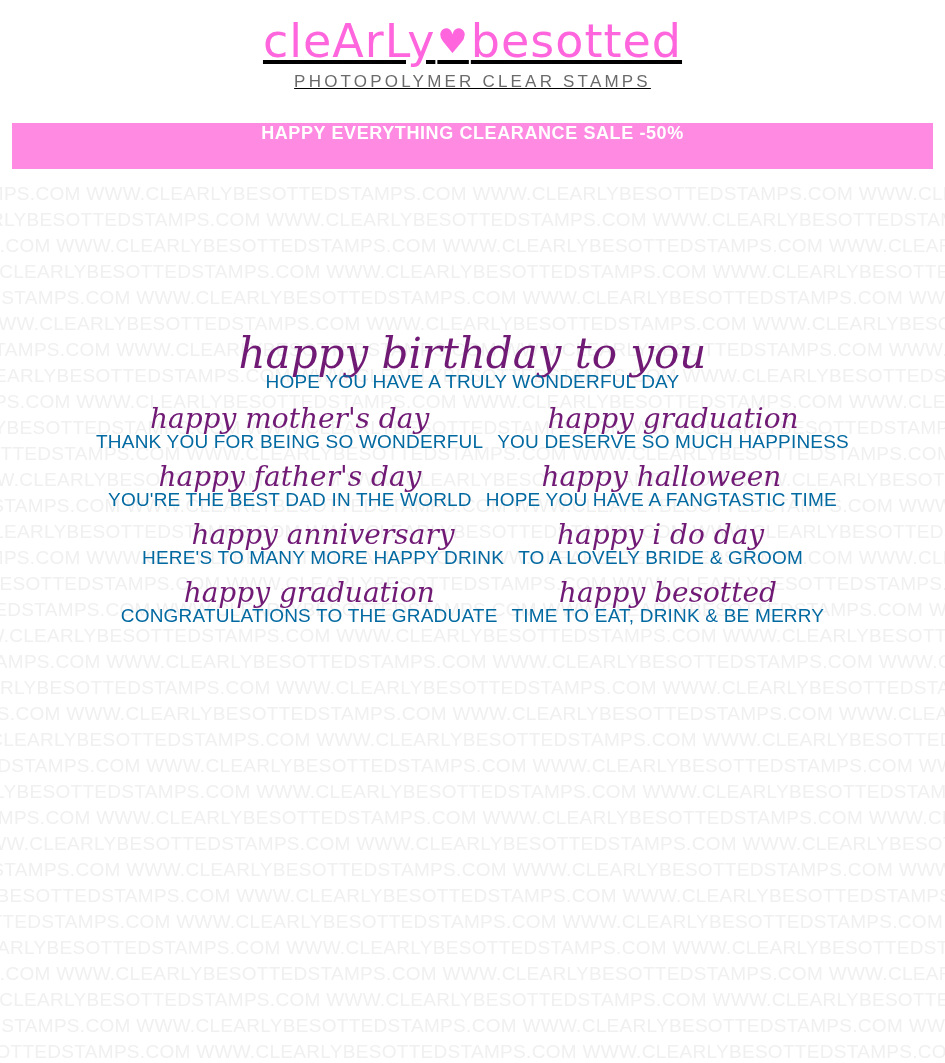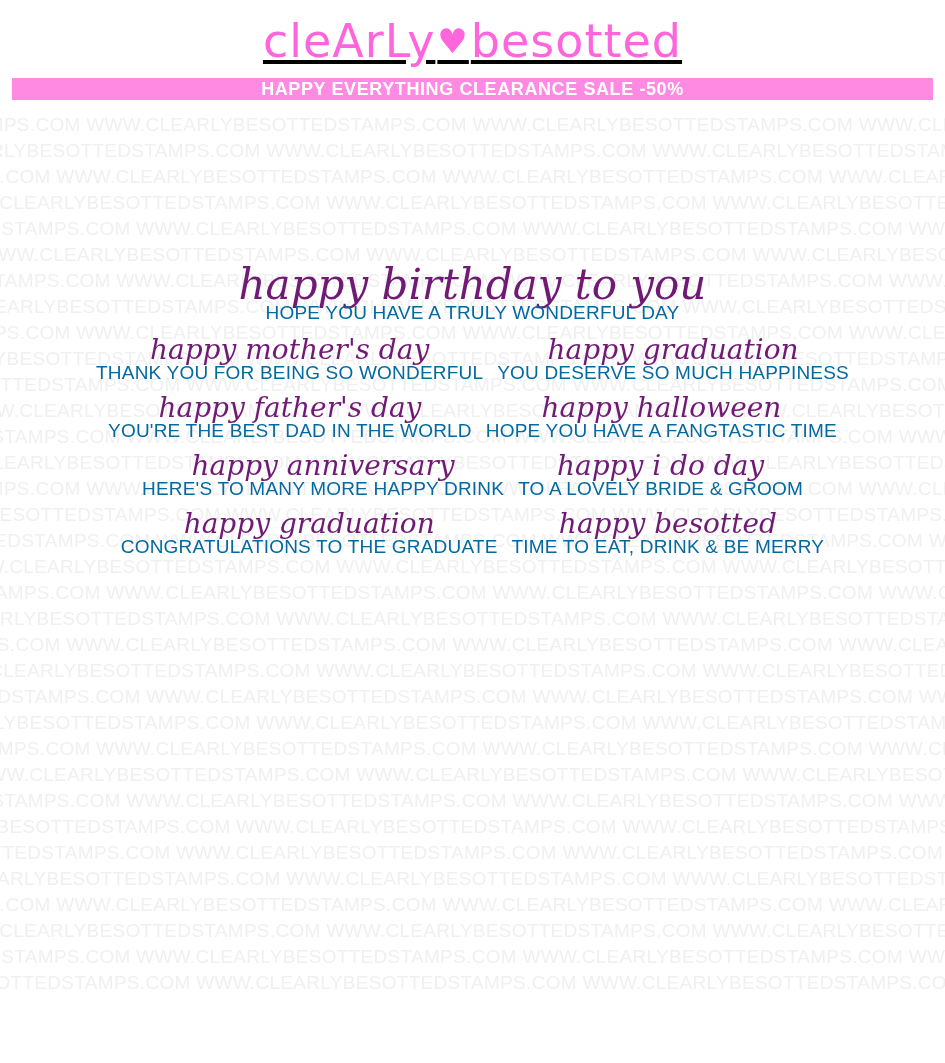--- a/index.html
+++ b/index.html
@@ -40,25 +40,25 @@
   .brand-sub {
     margin-top: 8px;
     font-size: 17px;
     letter-spacing: 3.2px;
     color: #6b6b6b;
     font-family: "Liberation Sans", sans-serif;
   }
 
   
   .sale-banner {
-    margin: 14px 12px 0 12px;
+    margin: 31px 12px 0 12px;
     background: #ff8ae2;
-    height: 22px;
+    height: 46px;
     display: flex;
-    align-items: flex-end;
+    align-items: flex-start;
     justify-content: center;
   }
   .sale-banner-text {
     color: #ffffff;
     font-weight: bold;
     font-size: 18px;
     letter-spacing: 0.6px;
     font-family: "Liberation Sans", sans-serif;
   }
 
@@ -130,20 +130,21 @@
   .row-double .script { font-size: 28px; }
   .row-double .caption { font-size: 19px; margin-top: -2px; }
 </style>
 </head>
 <body>
 
 <div class="brand-wrap">
   <div class="brand-logo">
     <span>cleArLy</span><span class="heart">♥</span><span>besotted</span>
   </div>
+  <div class="brand-sub">PHOTOPOLYMER CLEAR STAMPS</div>
 </div>
 
 <div class="sale-banner">
   <span class="sale-banner-text">HAPPY EVERYTHING CLEARANCE SALE -50%</span>
 </div>
 
 <div class="stamp-area">
 
   <div class="watermark" id="watermark">
       <div class="wm-row" style="top: 0px; left: -300px;">WWW.CLEARLYBESOTTEDSTAMPS.COM  WWW.CLEARLYBESOTTEDSTAMPS.COM  WWW.CLEARLYBESOTTEDSTAMPS.COM  WWW.CLEARLYBESOTTEDSTAMPS.COM  WWW.CLEARLYBESOTTEDSTAMPS.COM  WWW.CLEARLYBESOTTEDSTAMPS.COM  WWW.CLEARLYBESOTTEDSTAMPS.COM  WWW.CLEARLYBESOTTEDSTAMPS.COM  WWW.CLEARLYBESOTTEDSTAMPS.COM  </div>

